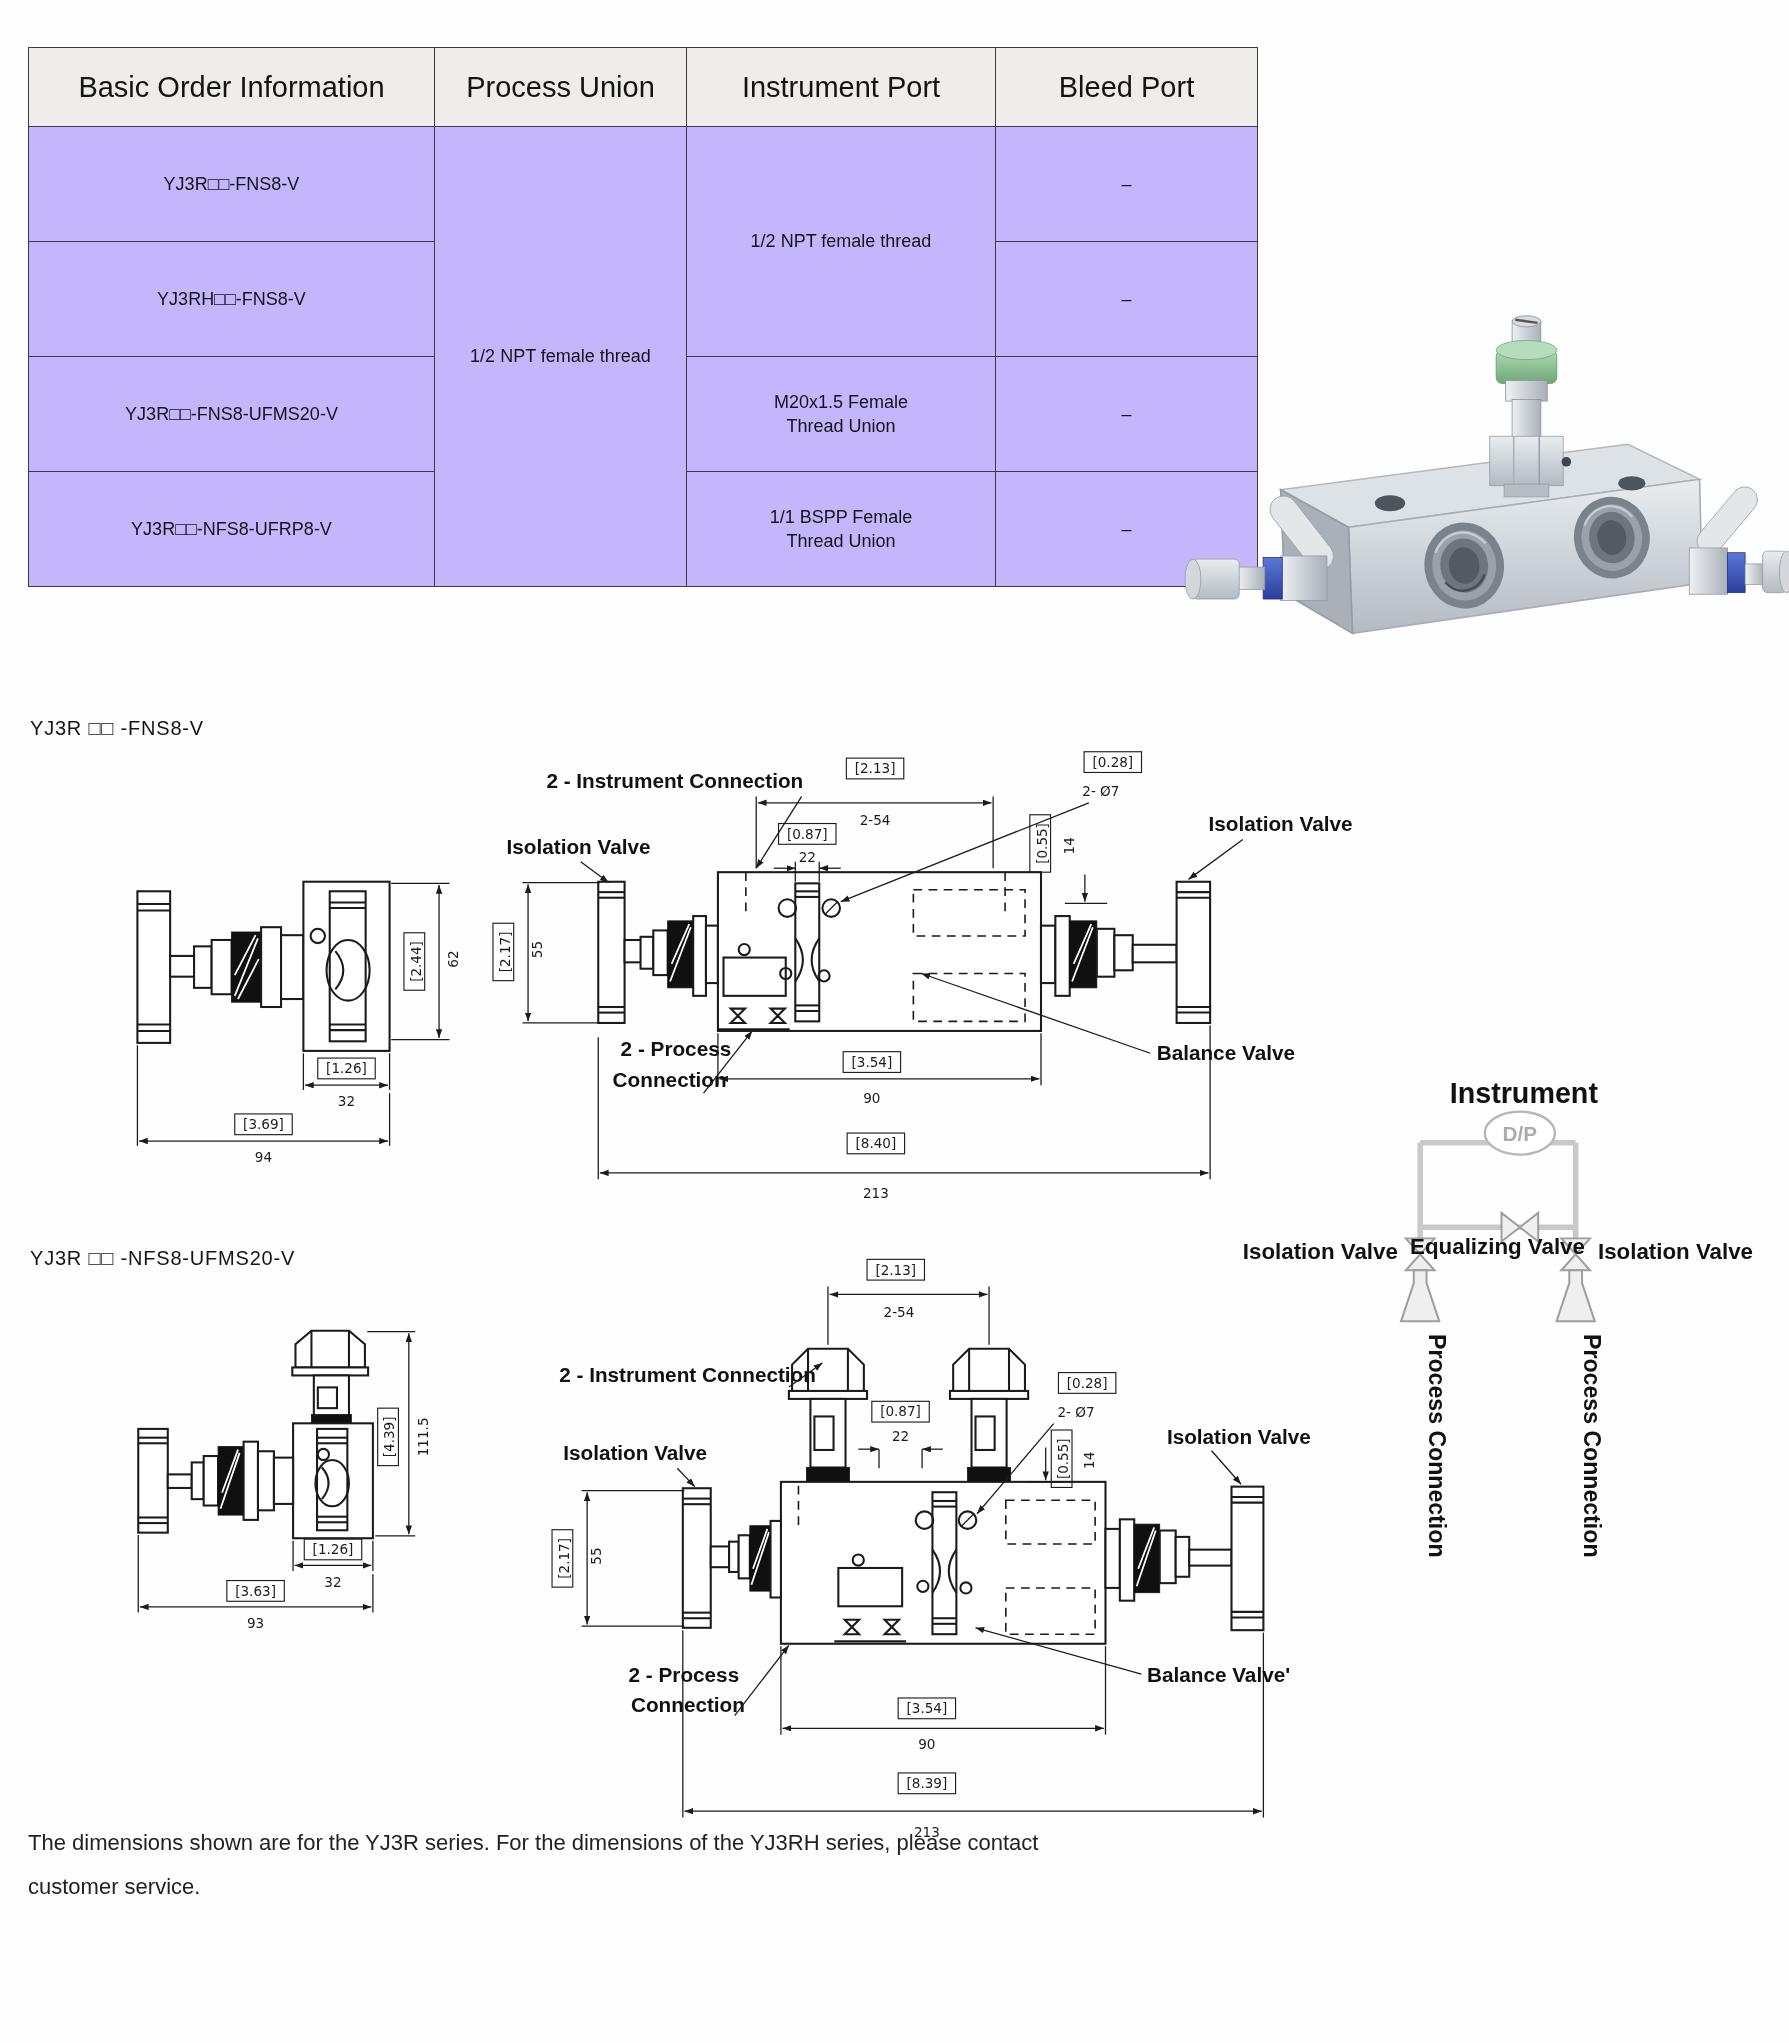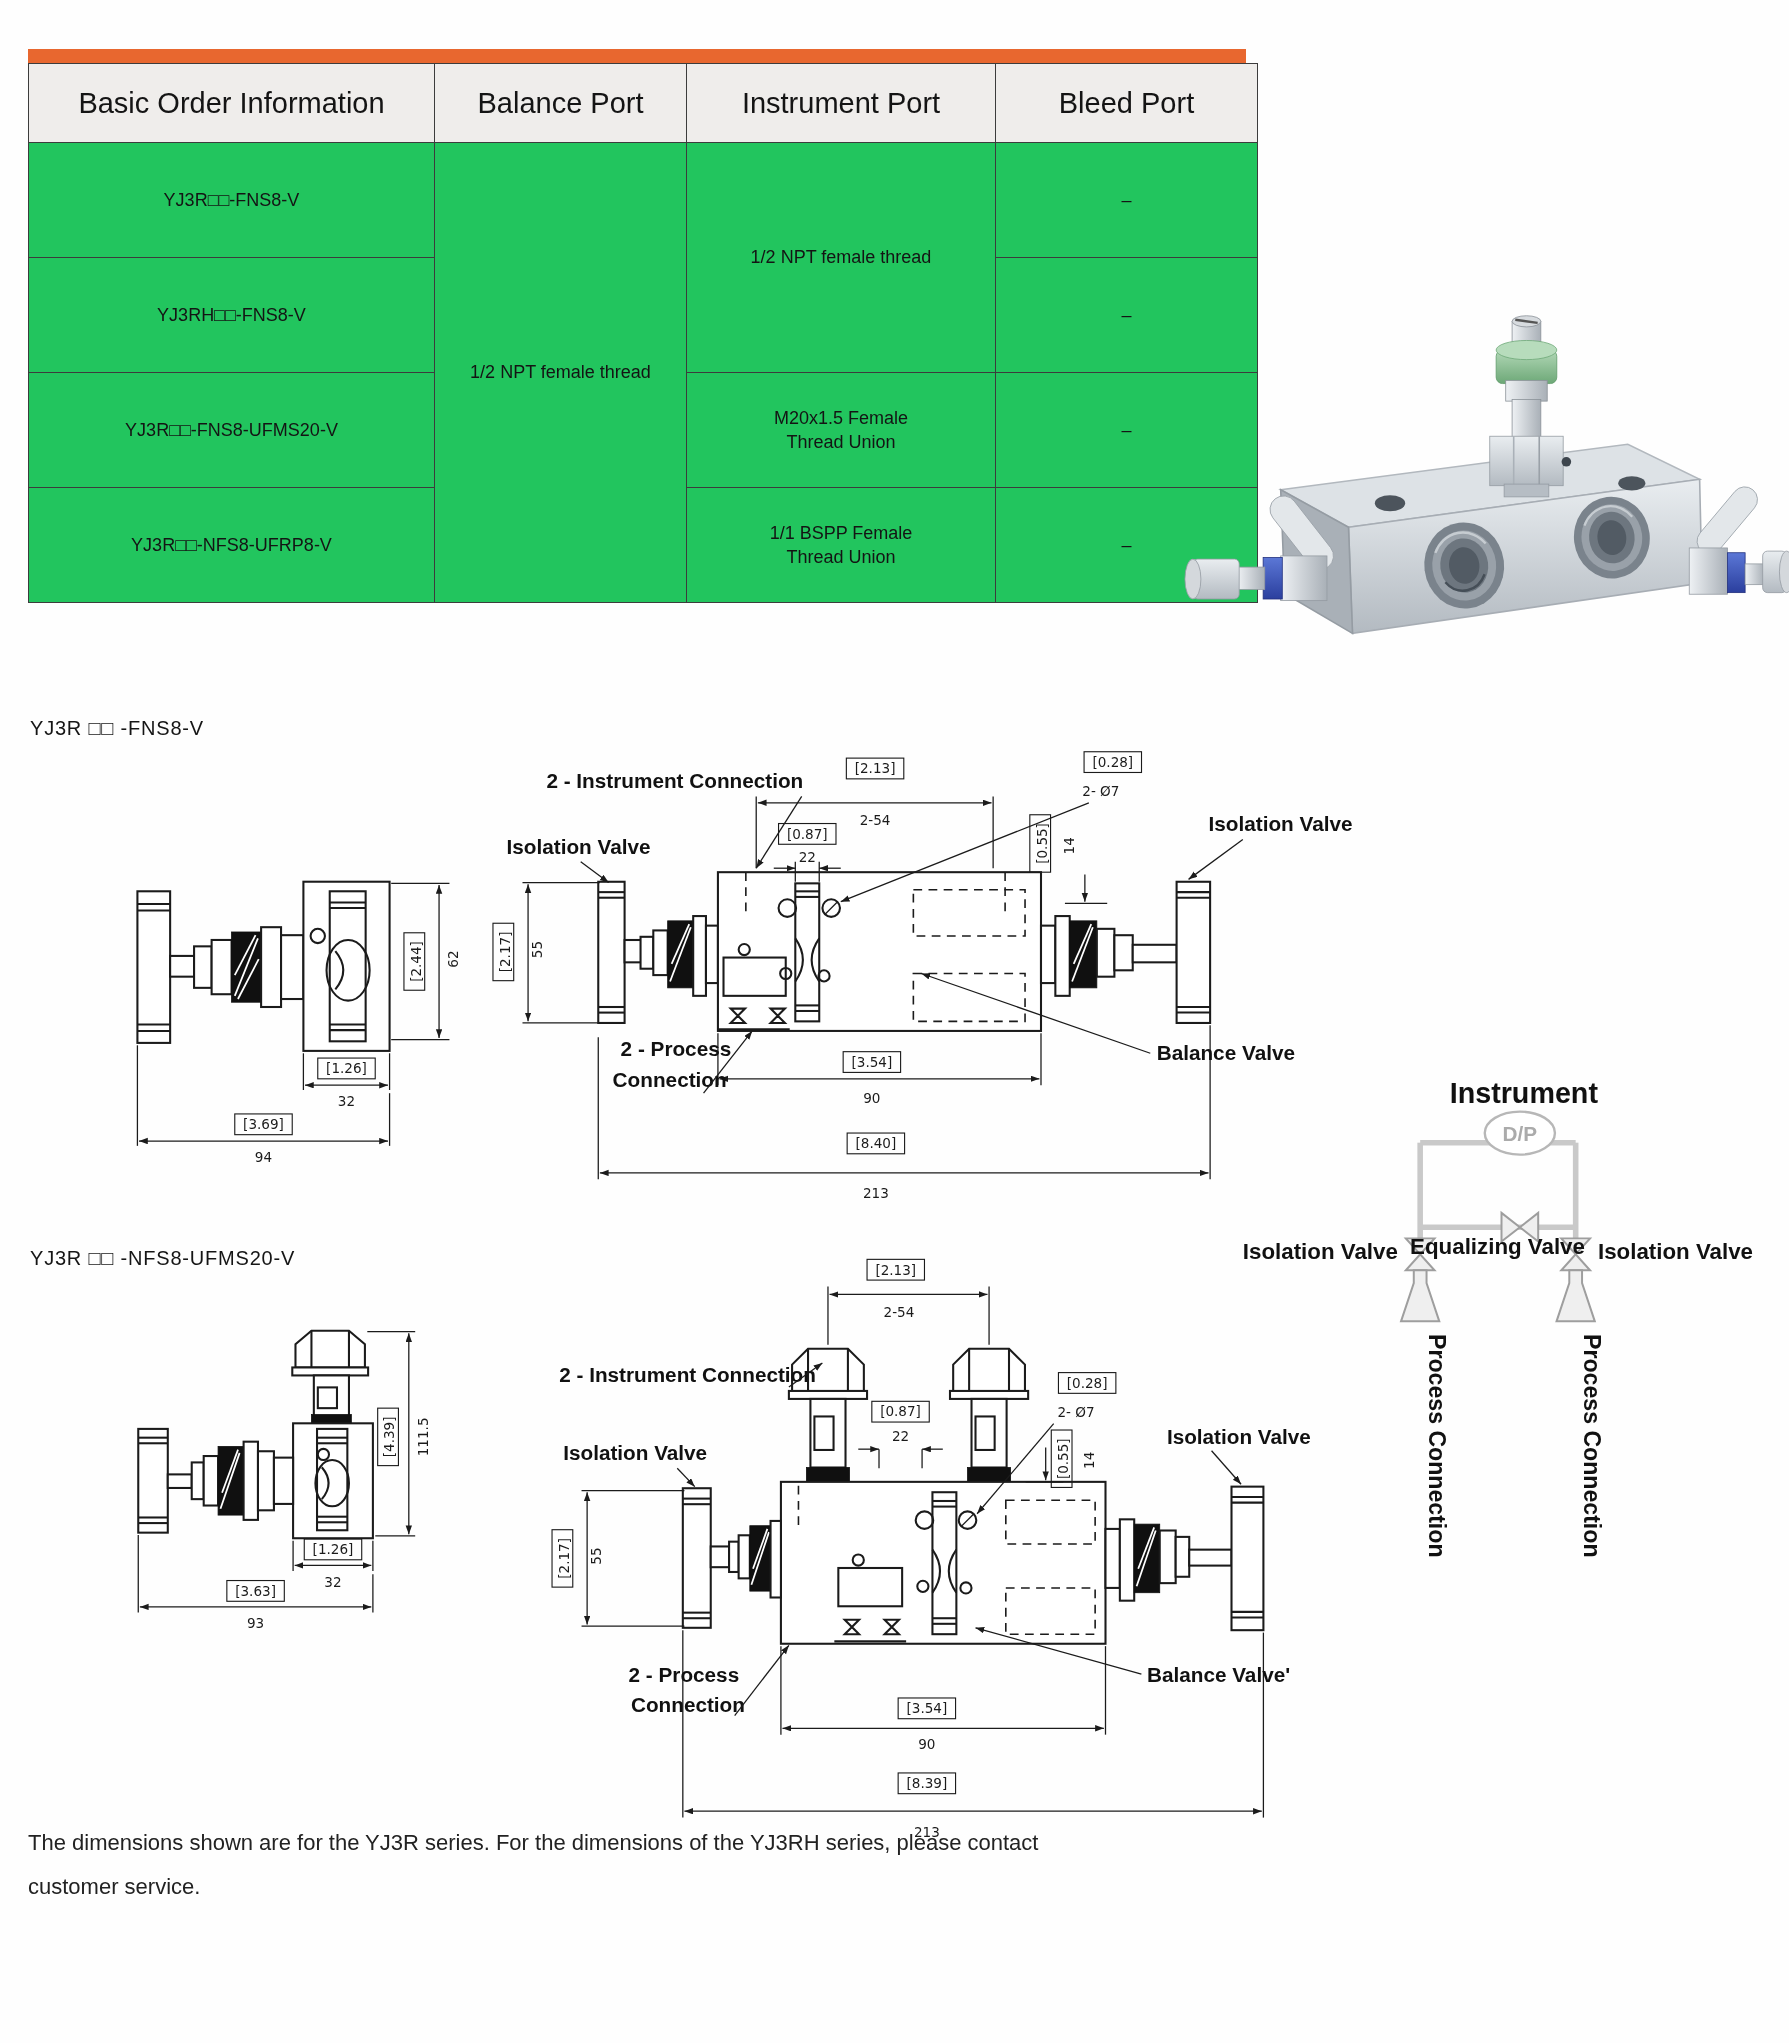--- a/index.html
+++ b/index.html
@@ -5,22 +5,22 @@
   html,body{margin:0;padding:0;background:#ffffff;}
   .canvas{position:relative;width:1789px;height:2043px;background:#fefefe;overflow:hidden;
           font-family:"Liberation Sans","DejaVu Sans",sans-serif;color:#1a1a1a;}
   .abs{position:absolute;}
 
   
   .page-title{left:26px;top:4.8px;font-size:38px;font-weight:bold;color:#d2532a;letter-spacing:0px;}
 
   
   .bar{left:28px;top:49px;width:1218px;height:13.6px;background:#e8672f;}
-  table.spec{position:absolute;left:28px;top:63px;border-collapse:collapse;table-layout:fixed;
-             width:1218px;background:#22c55e;}
+  table.spec{position:absolute;left:28px;top:47px;border-collapse:collapse;table-layout:fixed;
+             width:1218px;background:#c4b5fd;}
   table.spec td,table.spec th{border:1.6px solid #3c3c3c;text-align:center;vertical-align:middle;
              font-family:"Liberation Sans","DejaVu Sans",sans-serif;}
   table.spec th{background:#efedeb;font-size:29px;font-weight:normal;height:76px;color:#141414;}
   table.spec td{font-size:18px;color:#141414;height:112px;}
   .c1{width:403px;} .c2{width:249px;} .c3{width:306px;} .c4{width:259px;}
   .cell2line{line-height:1.35;font-size:26px;}
 
   
   .dwg-label{font-size:20px;color:#151515;letter-spacing:0.8px;}
 
@@ -51,21 +51,21 @@
 
 <div class="canvas">
 
 
   <div class="abs bar"></div>
 
   <table class="spec">
     <tbody>
         <tr>
       <th class="c1">Basic Order Information</th>
-      <th class="c2">Balance Port</th>
+      <th class="c2">Process Union</th>
       <th class="c3">Instrument Port</th>
       <th class="c4">Bleed Port</th>
     </tr>
     <tr>
       <td>YJ3R□□-FNS8-V</td>
       <td rowspan="4">1/2 NPT female thread</td>
       <td rowspan="2">1/2 NPT female thread</td>
       <td>–</td>
     </tr>
     <tr>

